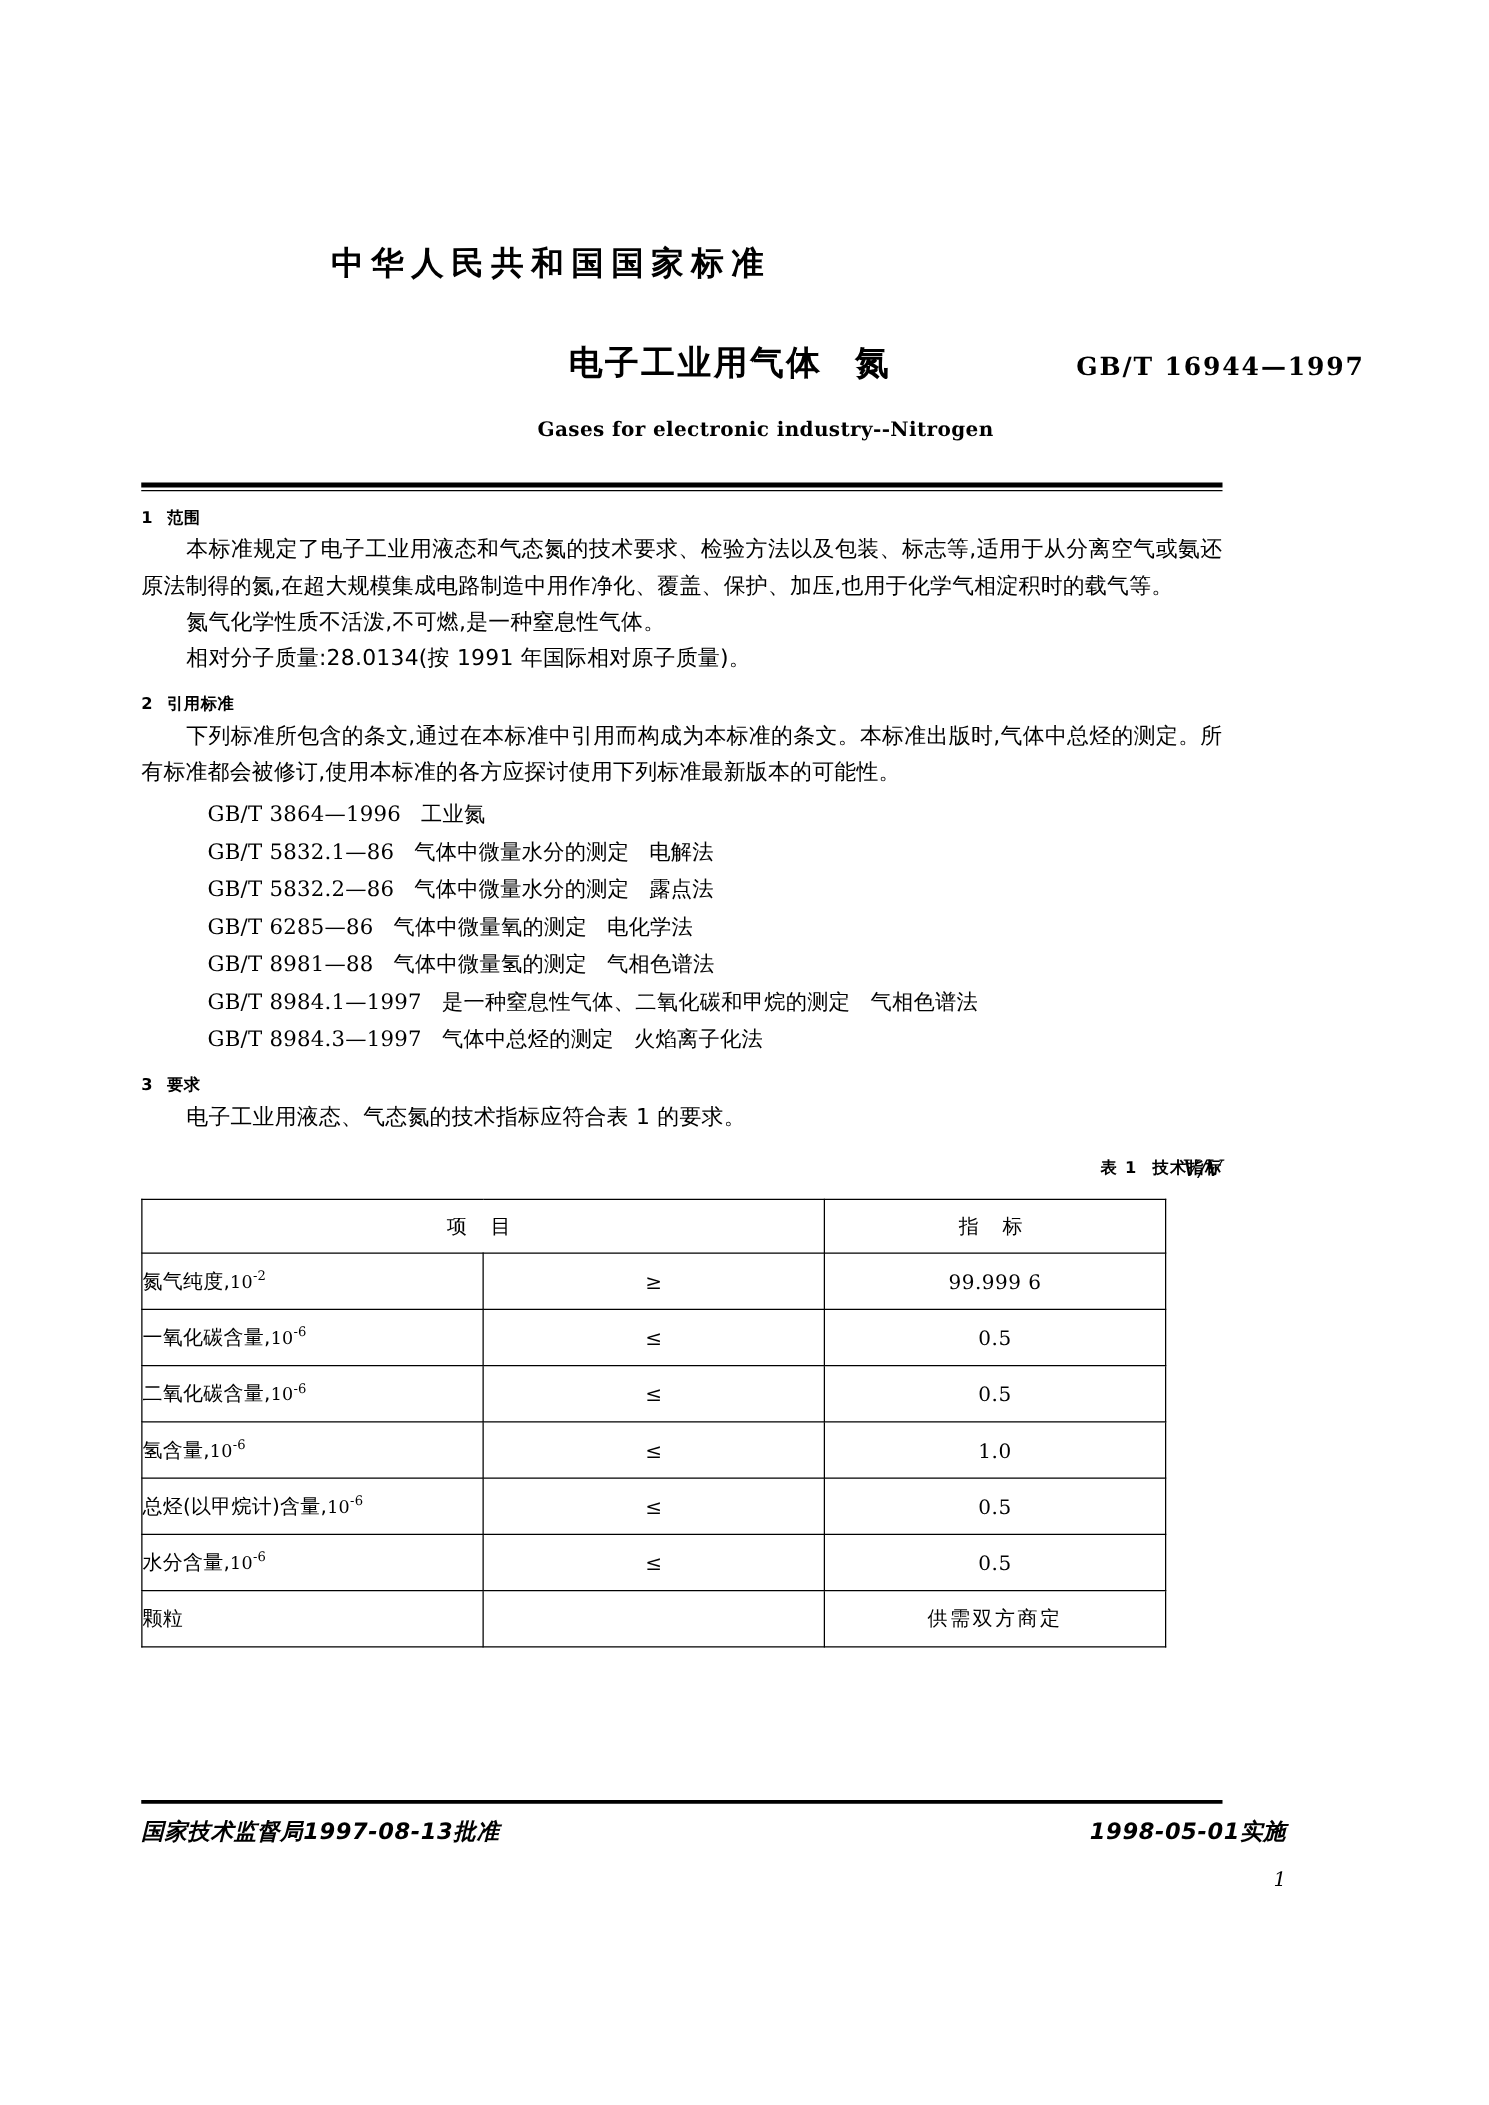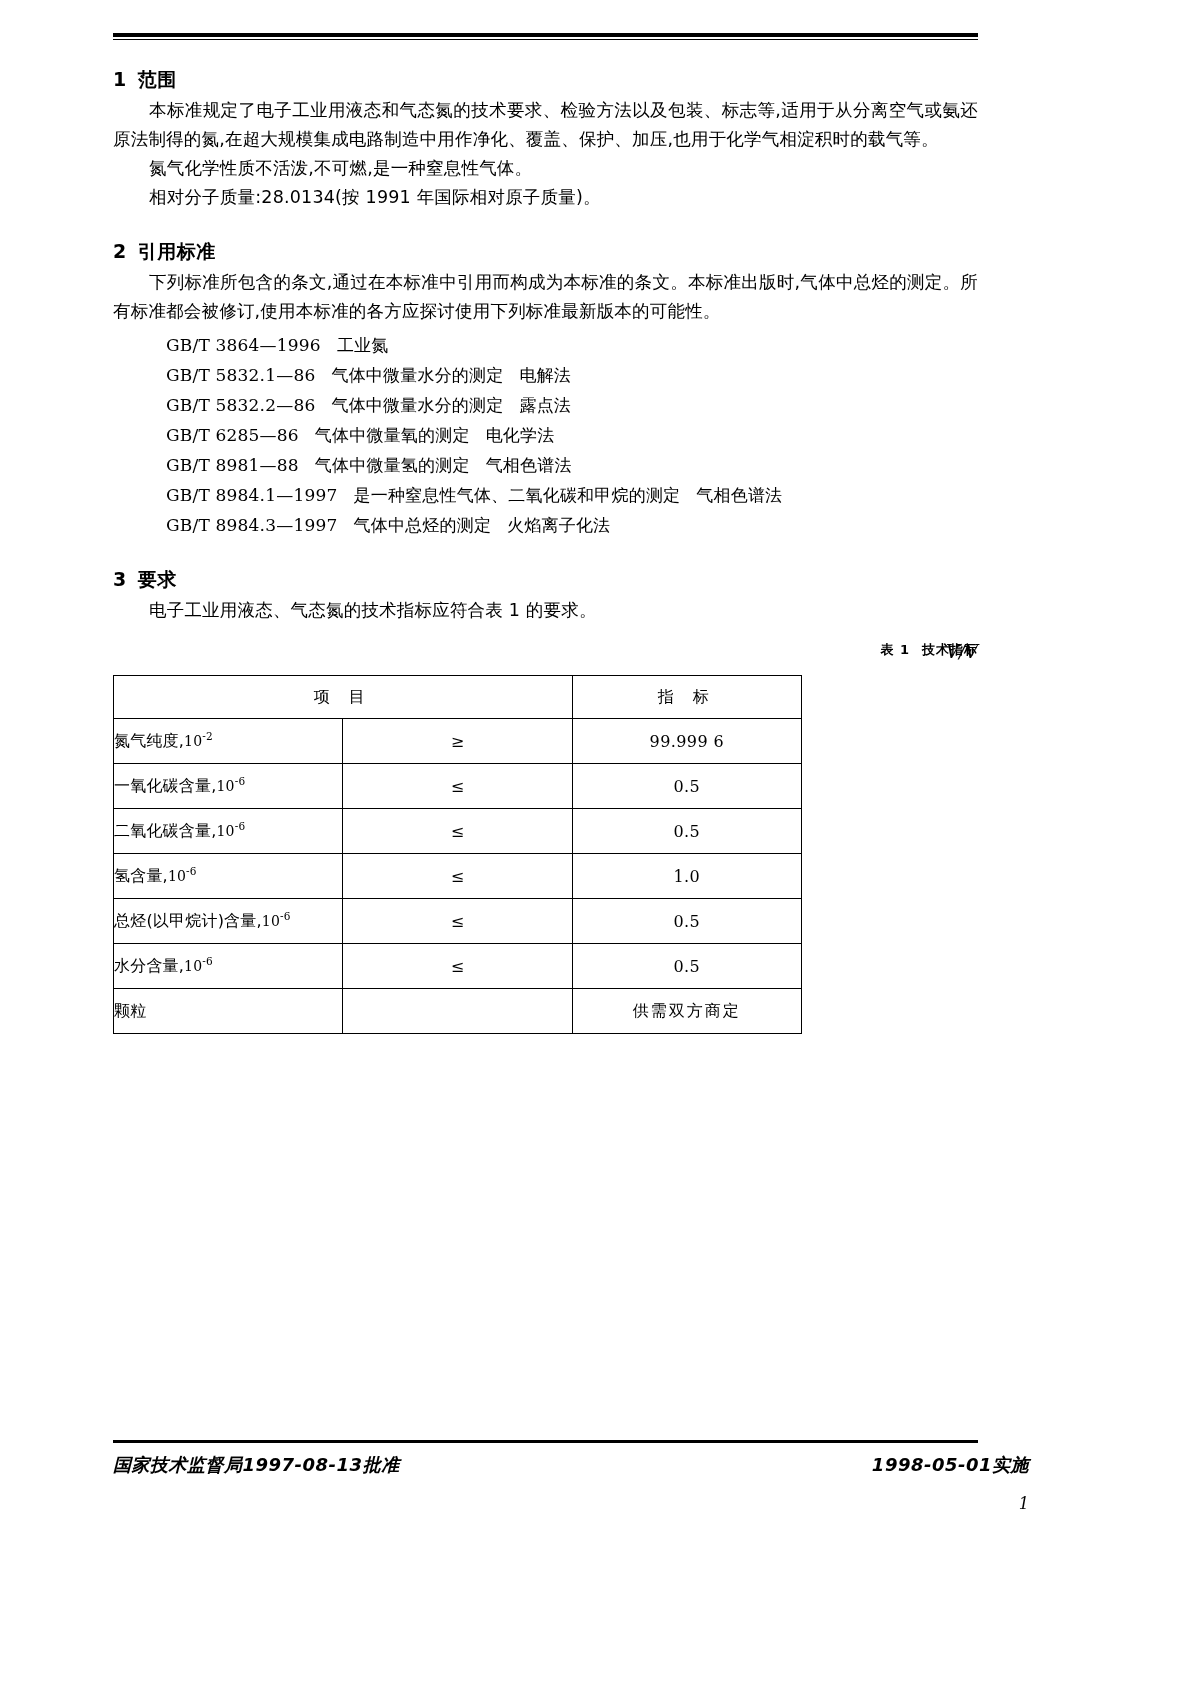--- a/index.html
+++ b/index.html
@@ -80,22 +80,22 @@
     margin-top: 33px;
     border-top: 4px solid #000;
     border-bottom: 1px solid #000;
     height: 2px;
     width: 865px;
   }
 
   
   .sec-head {
     font-weight: bold;
-    font-size: 19px;
-    margin-top: 27px;
+    font-size: 13px;
+    margin-top: 12px;
     letter-spacing: 0.5px;
   }
   .sec-head .num { margin-right: 11px; font-family: "DejaVu Sans", sans-serif; }
 
   p.body-para {
     font-size: 17.5px;
     line-height: 29px;
     margin: 3px 0 0 0;
     text-align: justify;
     letter-spacing: 0.2px;
@@ -143,21 +143,21 @@
     right: 0;
     top: 0;
     font-family: "DejaVu Serif", "Liberation Serif", serif;
     font-style: italic;
     font-size: 18px;
   }
 
   table.spec {
     margin-top: 8px;
     border-collapse: collapse;
-    width: 689px;
+    width: 820px;
     table-layout: fixed;
   }
   table.spec td, table.spec th {
     border: 1px solid #000;
     font-weight: normal;
     font-size: 16px;
     padding: 0;
     height: 44px;
     vertical-align: middle;
   }
@@ -233,20 +233,30 @@
     font-family: "DejaVu Serif", "Liberation Serif", serif;
     font-size: 16px;
   }
 </style>
 </head>
 <body>
 
 <div class="page">
   <div class="content">
 
+    <div class="masthead">
+      <div class="national-title">中华人民共和国国家标准</div>
+
+      <div class="title-row">
+        <div class="doc-title"><span>电子工业用气体</span><span class="gap"></span><span>氮</span></div>
+        <div class="std-no">GB/T  16944—1997</div>
+      </div>
+
+      <div class="en-title">Gases for electronic industry--Nitrogen</div>
+    </div>
 
     <div class="rule-top"></div>
 
     <div class="sec-head"><span class="num">1</span><span>范围</span></div>
 
     <p class="body-para indent">本标准规定了电子工业用液态和气态氮的技术要求、检验方法以及包装、标志等,适用于从分离空气或氨还原法制得的氮,在超大规模集成电路制造中用作净化、覆盖、保护、加压,也用于化学气相淀积时的载气等。</p>
 
     <div class="sub-line">氮气化学性质不活泼,不可燃,是一种窒息性气体。</div>
 
 

